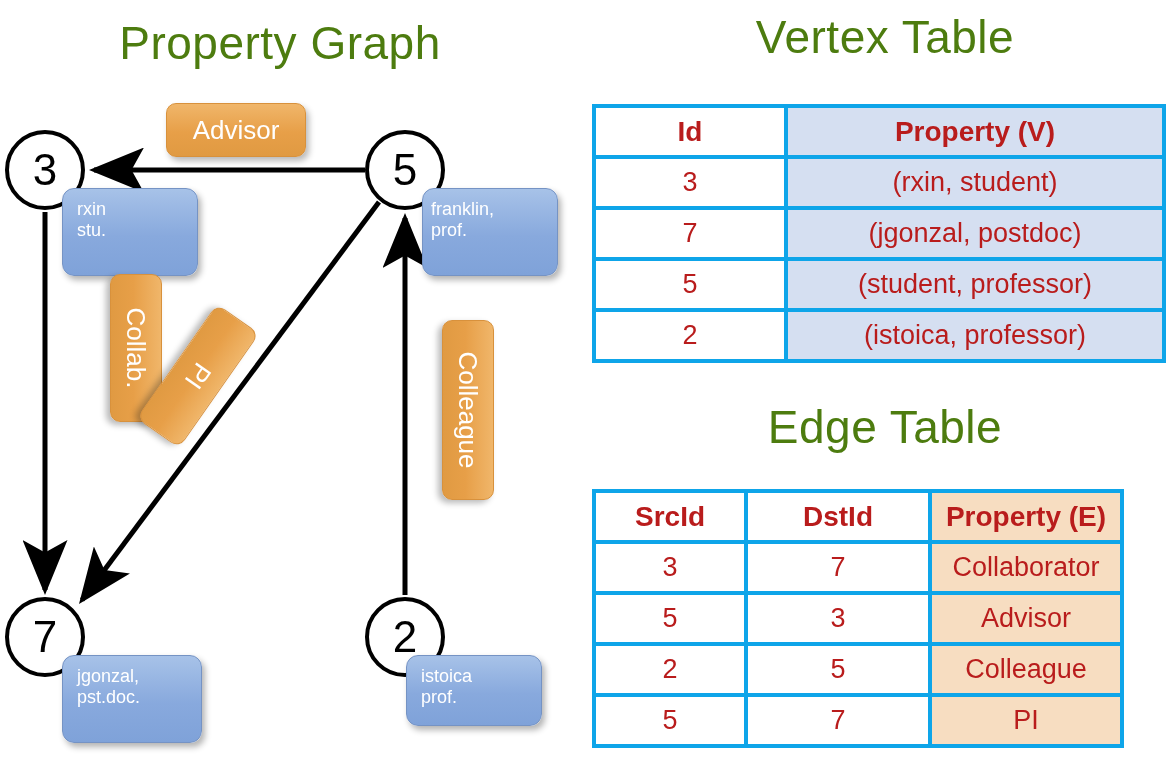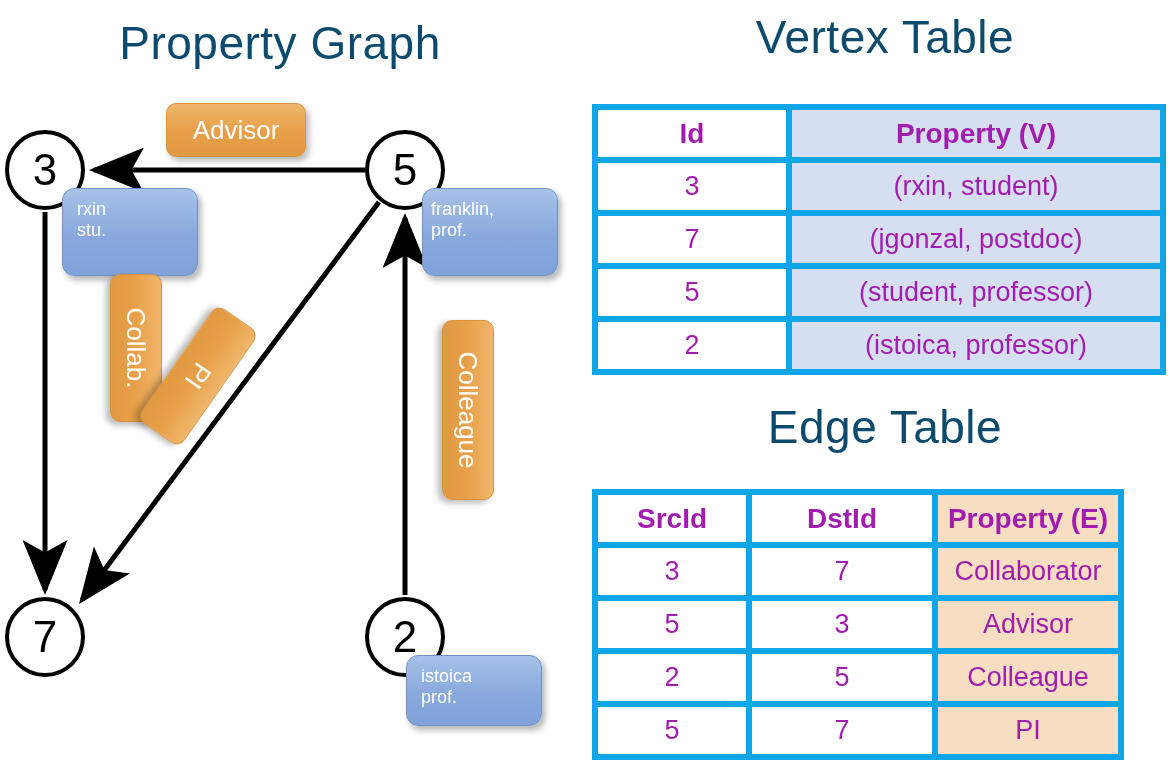--- a/index.html
+++ b/index.html
@@ -15,21 +15,21 @@
     font-family: "Liberation Sans", sans-serif;
     color: #000000;
   }
 
   
   .title {
     position: absolute;
     font-weight: 300;
     font-size: 46px;
     letter-spacing: 0.5px;
-    color: #0c4a6e;
+    color: #4d7c0f;
     white-space: nowrap;
     text-align: center;
   }
   #title-property-graph { left: 0px;   top: 16px;  width: 560px; }
   #title-vertex-table   { left: 600px; top: 10px;  width: 570px; }
   #title-edge-table     { left: 600px; top: 400px; width: 570px; }
 
   
   #graph-panel {
     position: absolute;
@@ -120,25 +120,25 @@
     transform-origin: center center;
   }
 
   
   .tbl {
     position: absolute;
     border-collapse: collapse;
     table-layout: fixed;
   }
   .tbl td, .tbl th {
-    border: 6px solid #0ea5e9;
+    border: 4px solid #0ea5e9;
     text-align: center;
     font-weight: 300;
     font-size: 27px;
-    color: #a21caf;
+    color: #b91c1c;
     padding: 0;
     height: 47px;
   }
   .tbl th {
     font-weight: 700;
     font-size: 28px;
   }
 
   
   #vertex-table { left: 592px; top: 104px; width: 574px; }
@@ -186,20 +186,24 @@
   <div class="prop-box" id="prop-rxin">
     <div>rxin</div>
     <div>stu.</div>
   </div>
 
   <div class="prop-box" id="prop-franklin">
     <div>franklin,</div>
     <div>prof.</div>
   </div>
 
+  <div class="prop-box" id="prop-jgonzal">
+    <div>jgonzal,</div>
+    <div>pst.doc.</div>
+  </div>
 
   <div class="prop-box" id="prop-istoica">
     <div>istoica</div>
     <div>prof.</div>
   </div>
 
   <div class="edge-label" id="label-advisor">Advisor</div>
   <div class="edge-label" id="label-collab">Collab.</div>
   <div class="edge-label" id="label-pi">PI</div>
   <div class="edge-label" id="label-colleague">Colleague</div>

